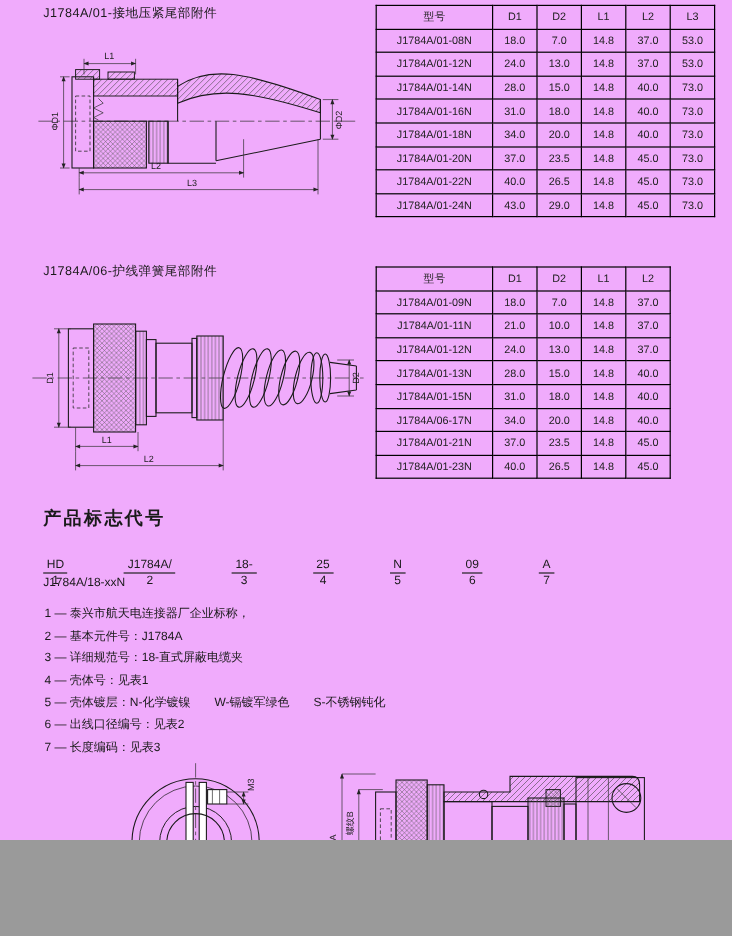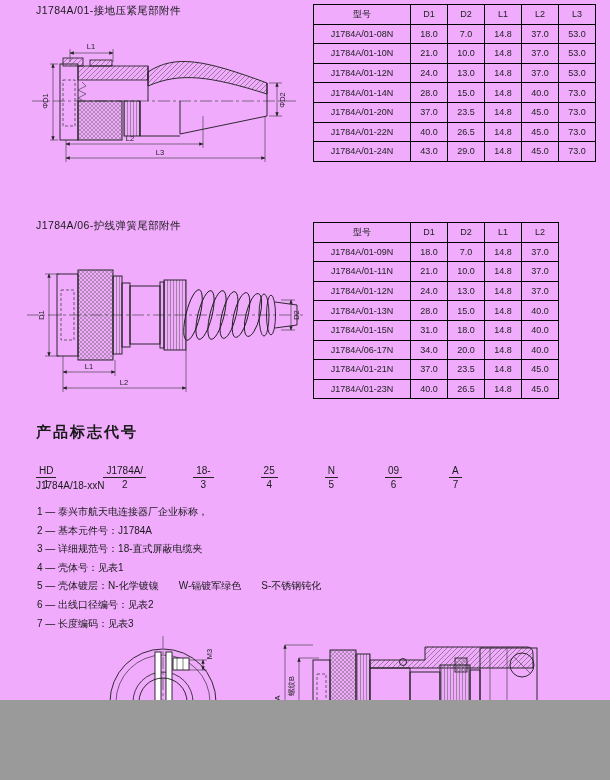--- a/index.html
+++ b/index.html
@@ -160,39 +160,47 @@
       <tbody>
         <tr>
           <td>J1784A/01-08N</td>
           <td>18.0</td>
           <td>7.0</td>
           <td>14.8</td>
           <td>37.0</td>
           <td>53.0</td>
         </tr>
         <tr>
-          <td>J1784A/01-10N</td>
-          <td>21.0</td>
-          <td>10.0</td>
-          <td>14.8</td>
-          <td>37.0</td>
-          <td>53.0</td>
-        </tr>
-        <tr>
           <td>J1784A/01-12N</td>
           <td>24.0</td>
           <td>13.0</td>
           <td>14.8</td>
           <td>37.0</td>
           <td>53.0</td>
         </tr>
         <tr>
           <td>J1784A/01-14N</td>
           <td>28.0</td>
           <td>15.0</td>
+          <td>14.8</td>
+          <td>40.0</td>
+          <td>73.0</td>
+        </tr>
+        <tr>
+          <td>J1784A/01-16N</td>
+          <td>31.0</td>
+          <td>18.0</td>
+          <td>14.8</td>
+          <td>40.0</td>
+          <td>73.0</td>
+        </tr>
+        <tr>
+          <td>J1784A/01-18N</td>
+          <td>34.0</td>
+          <td>20.0</td>
           <td>14.8</td>
           <td>40.0</td>
           <td>73.0</td>
         </tr>
         <tr>
           <td>J1784A/01-20N</td>
           <td>37.0</td>
           <td>23.5</td>
           <td>14.8</td>
           <td>45.0</td>

